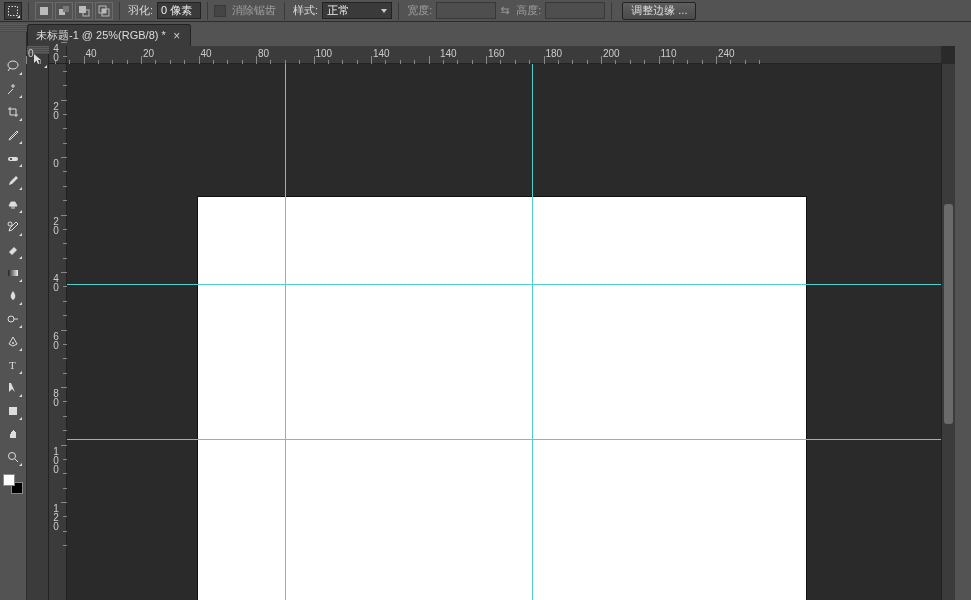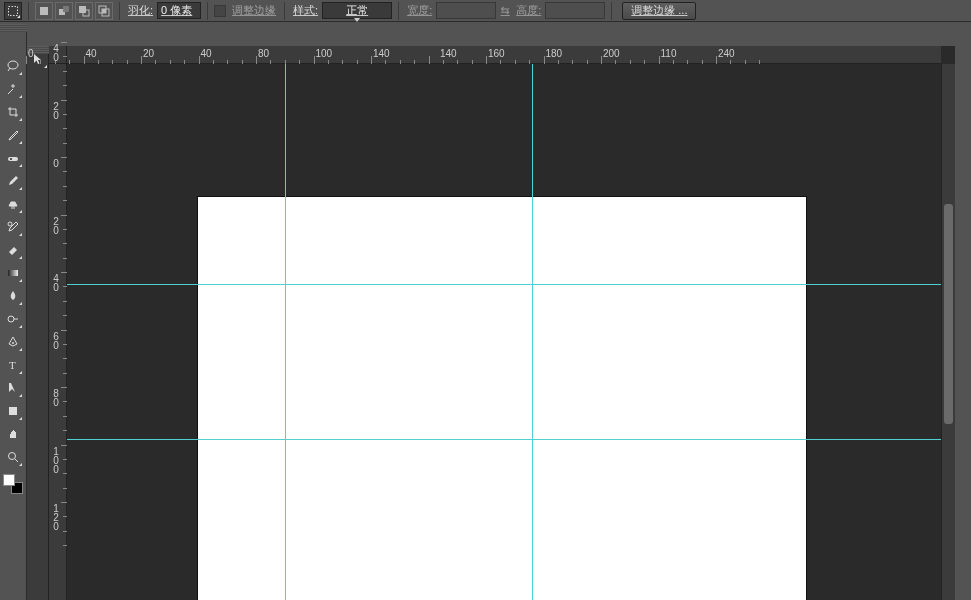--- a/index.html
+++ b/index.html
@@ -1,30 +1,30 @@
 <!DOCTYPE html>
 <html><head>
 <meta charset="utf-8">
 <style>
 * { margin: 0; padding: 0; box-sizing: border-box; user-select: none; }
 html, body { width: 971px; height: 600px; overflow: hidden; background: #535353; font-family: "Microsoft YaHei", Arial, sans-serif; font-size: 11px; color: #c8c8c8; }
 
 .root { position: relative; width: 971px; height: 600px; }
 
 
-.options-bar { position: absolute; left: 0; top: 0; width: 100%; height: 22px; background: #535353; border-bottom: 1px solid #2c2c2c; display: flex; align-items: center; padding: 0 4px; gap: 2px; text-decoration: underline; }
+.options-bar { position: absolute; left: 0; top: 0; width: 100%; height: 22px; background: #535353; border-bottom: 1px solid #2c2c2c; display: flex; align-items: center; padding: 0 4px; gap: 2px; }
 .ob-tool { width: 18px; height: 18px; border: 1px solid #6a6a6a; display: flex; align-items: center; justify-content: center; color: #ddd; }
 .ob-tool.sel { background: #3b3b3b; border-color: #222; }
 .ob-tri { position: relative; }
 .ob-tri::after { content: ""; position: absolute; right: 1px; bottom: 1px; width: 0; height: 0; border-left: 3px solid transparent; border-bottom: 3px solid #ddd; }
 .ob-sep { width: 1px; height: 18px; background: #3a3a3a; margin: 0 4px; }
 .ob-label { margin: 0 2px; color: #ddd; }
 .ob-input { width: 44px; height: 17px; background: #3a3a3a; border: 1px solid #222; color: #eee; padding: 0 3px; line-height: 15px; }
 .ob-input.wide { width: 60px; background: #4a4a4a; }
-.ob-select { width: 70px; height: 17px; background: #3a3a3a; border: 1px solid #222; color: #eee; display: flex; align-items: center; justify-content: space-between; padding: 0 4px; flex-direction: column; }
+.ob-select { width: 70px; height: 17px; background: #3a3a3a; border: 1px solid #222; color: #eee; display: flex; align-items: center; justify-content: space-between; padding: 0 4px; }
 .ob-select .caret { width: 0; height: 0; border-left: 3px solid transparent; border-right: 3px solid transparent; border-top: 4px solid #ccc; }
 .ob-check { width: 12px; height: 12px; border: 1px solid #222; background: #3a3a3a; margin-right: 2px; }
 .ob-btn { height: 18px; padding: 0 8px; background: linear-gradient(#5e5e5e,#4a4a4a); border: 1px solid #222; border-radius: 2px; display: flex; align-items: center; color: #ddd; margin-left: 4px; }
 .ob-swap { width: 14px; height: 14px; display: flex; align-items: center; justify-content: center; color: #ccc; }
 .dim { opacity: 0.55; }
 
 
 .left-tools { position: absolute; left: 0; top: 24px; width: 27px; height: 576px; background: #535353; border-right: 1px solid #2c2c2c; padding-top: 30px; }
 .grip { position: absolute; top: 0; left: 0; width: 27px; height: 8px; background: repeating-linear-gradient(#5c5c5c 0 1px,#4a4a4a 1px 2px); }
 .lt-pair { display: flex; justify-content: center; gap: 0; margin: 1px 0; }
@@ -96,21 +96,21 @@
           <rect x="1" y="1" width="7" height="7" fill="none" stroke="#bbb"></rect>
           <rect x="4" y="4" width="7" height="7" fill="none" stroke="#bbb"></rect>
           <rect x="4" y="4" width="4" height="4" fill="#bbb"></rect>
         </svg>
   </div>
   <div class="ob-sep"></div>
   <span class="ob-label">羽化:</span>
   <div class="ob-input">0 像素</div>
   <div class="ob-sep"></div>
   <div class="ob-check dim"></div>
-  <span class="ob-label dim">调整边缘</span>
+  <span class="ob-label dim">消除锯齿</span>
   <div class="ob-sep"></div>
   <span class="ob-label">样式:</span>
   <div class="ob-select">
     <span>正常</span>
     <span class="caret"></span>
   </div>
   <div class="ob-sep"></div>
   <span class="ob-label dim">宽度:</span>
   <div class="ob-input wide dim"></div>
   <span class="ob-swap dim">⇆</span>
@@ -259,20 +259,26 @@
             <path d="M9 9 L12 12" stroke="#ddd"></path>
           </svg>
         </div>
       </div>
   <div class="fgbg">
     <div class="bg"></div>
     <div class="fg"></div>
   </div>
 </div>
 
+<div class="doc-tabs">
+  <div class="doc-tab">
+    <span>未标题-1 @ 25%(RGB/8) *</span>
+    <span class="tab-close">×</span>
+  </div>
+</div>
 
 <div class="inner-tools">
   <div class="grip"></div>
   <div class="lt-tool sub">
         <svg width="14" height="14">
           <path d="M3 2 L3 11 L5.5 8.5 L7 12 L8.5 11.5 L7 8 L10 8 Z" fill="#ddd"></path>
         </svg>
       </div>
 </div>
 

